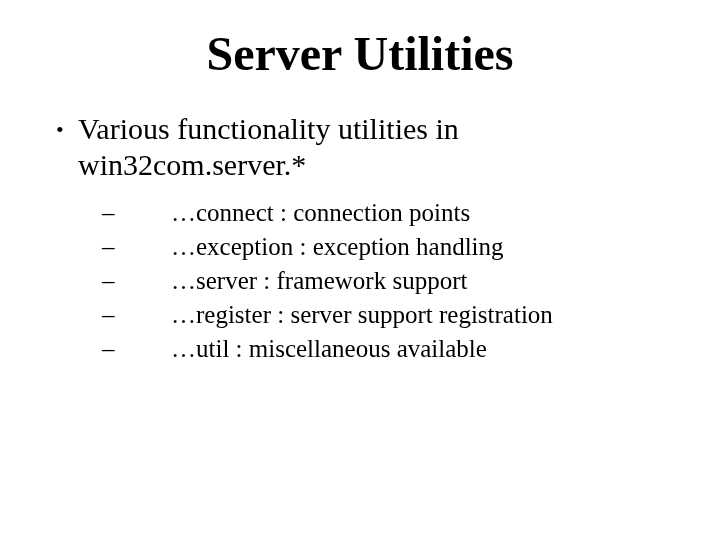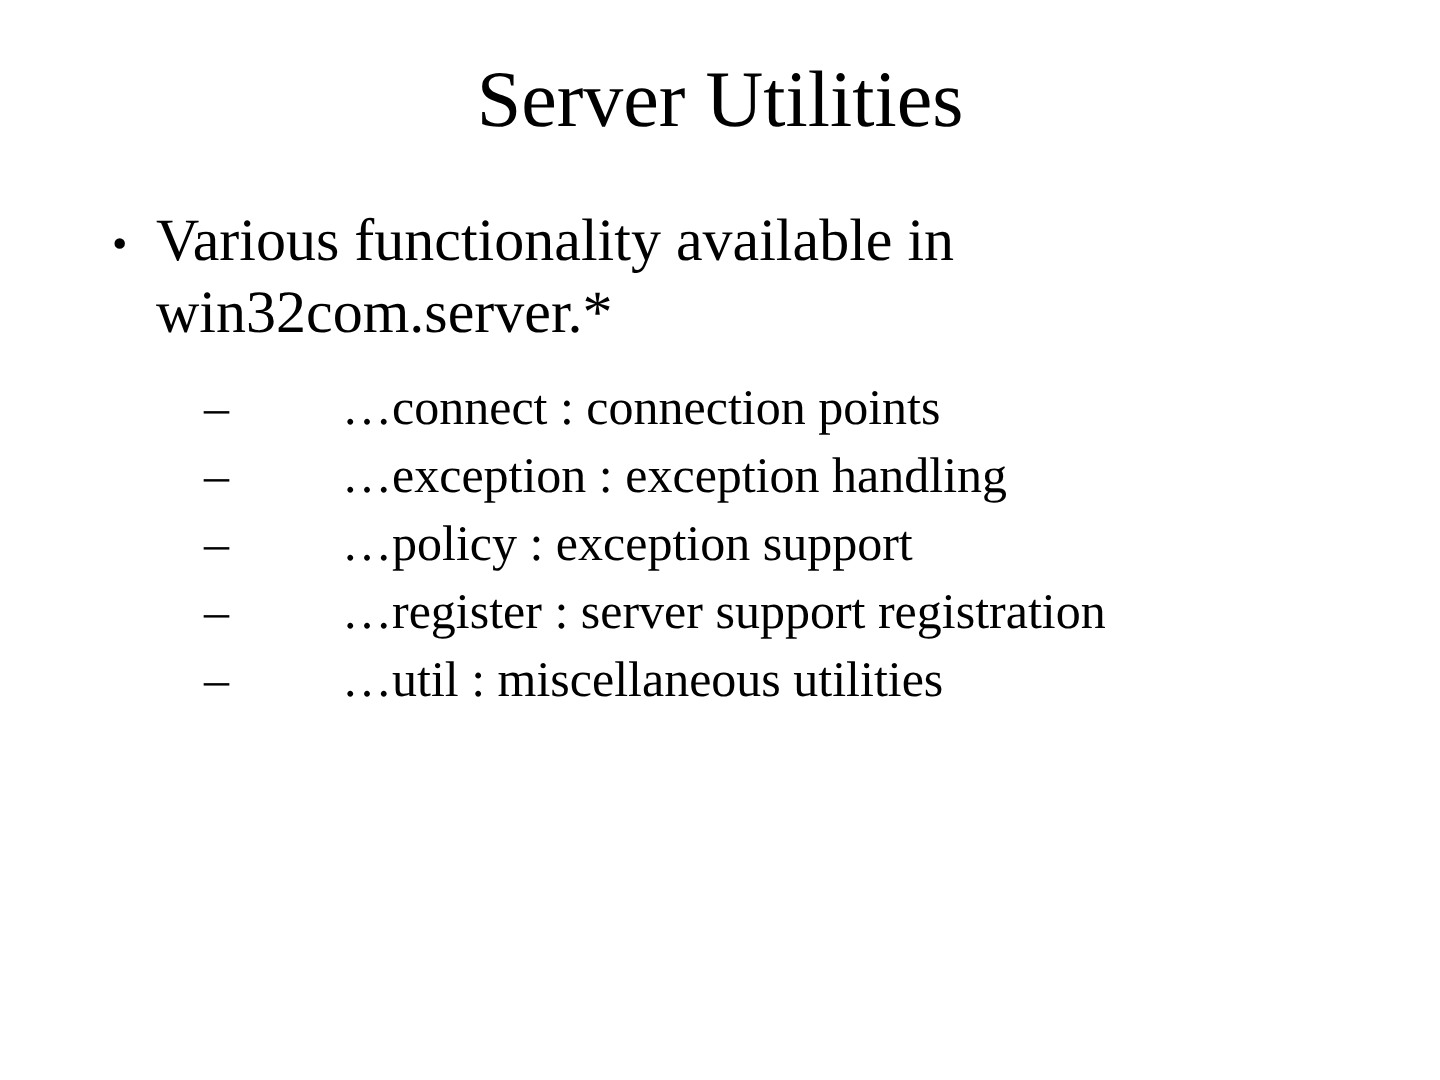--- a/index.html
+++ b/index.html
@@ -7,22 +7,22 @@
     width: 720px;
     height: 540px;
     background: #ffffff;
     font-family: "Times New Roman", Times, serif;
     color: #000000;
     padding: 20px 50px 20px 50px;
     overflow: hidden;
   }
   .title {
     text-align: center;
-    font-size: 40px;
-    font-weight: normal;
+    font-size: 48px;
+    font-weight: bold;
     margin-top: 6px;
     margin-bottom: 30px;
   }
   .bullet-lvl1 {
     display: flex;
     flex-direction: row;
     align-items: flex-start;
     font-size: 30px;
     line-height: 1.2;
     margin-left: 6px;
@@ -57,37 +57,37 @@
     margin-left: 45px;
   }
 </style>
 </head>
 <body>
 
 <h1 class="title">Server Utilities</h1>
 
 <div class="bullet-lvl1">
   <span class="dot">•</span>
-  <span class="text">Various functionality available in win32com.server.*</span>
+  <span class="text">Various functionality utilities in win32com.server.*</span>
 </div>
 
 <div class="sub-list">
   <div class="bullet-lvl2">
     <span class="dash">–</span>
     <span class="text">…connect : connection points</span>
   </div>
   <div class="bullet-lvl2">
     <span class="dash">–</span>
     <span class="text">…exception : exception handling</span>
   </div>
   <div class="bullet-lvl2">
     <span class="dash">–</span>
-    <span class="text">…policy : exception support</span>
+    <span class="text">…server : framework support</span>
   </div>
   <div class="bullet-lvl2">
     <span class="dash">–</span>
     <span class="text">…register : server support registration</span>
   </div>
   <div class="bullet-lvl2">
     <span class="dash">–</span>
-    <span class="text">…util : miscellaneous utilities</span>
+    <span class="text">…util : miscellaneous available</span>
   </div>
 </div>
 
 </body></html>

